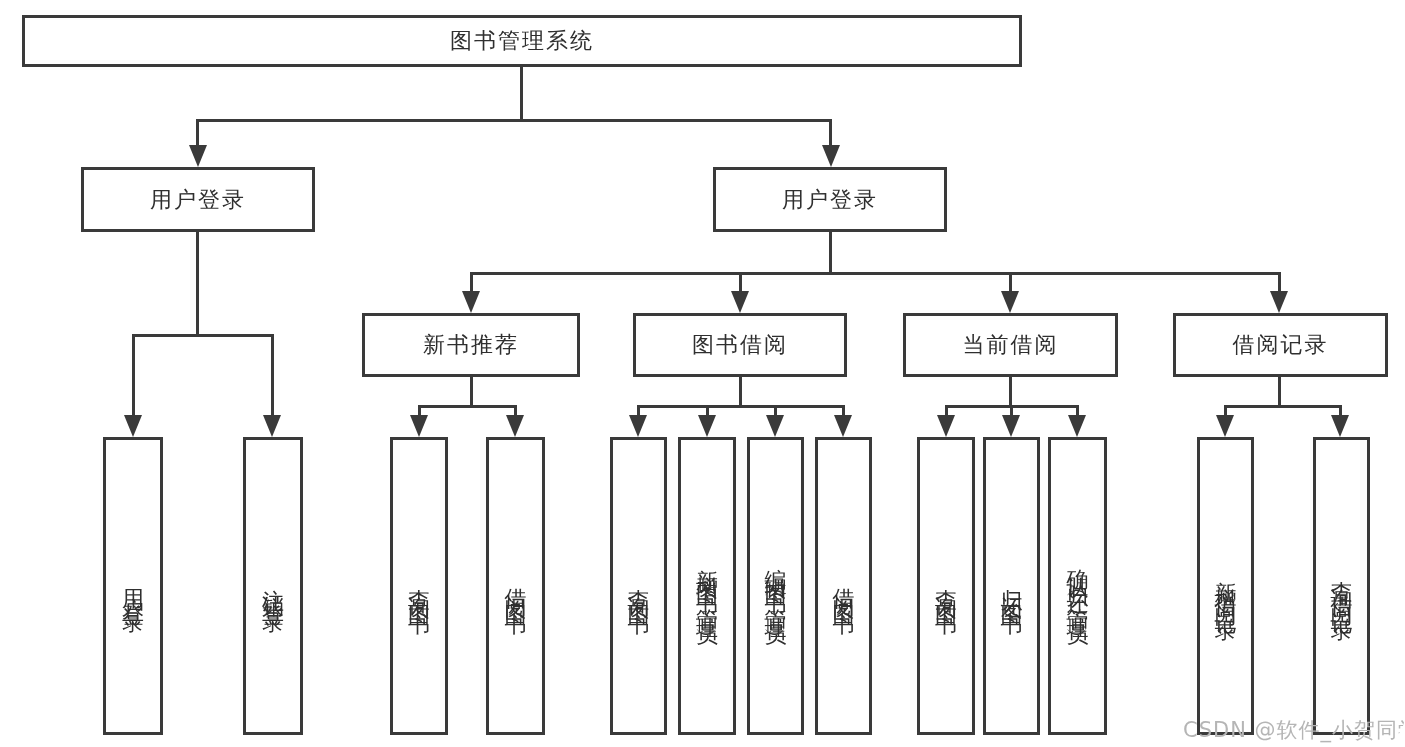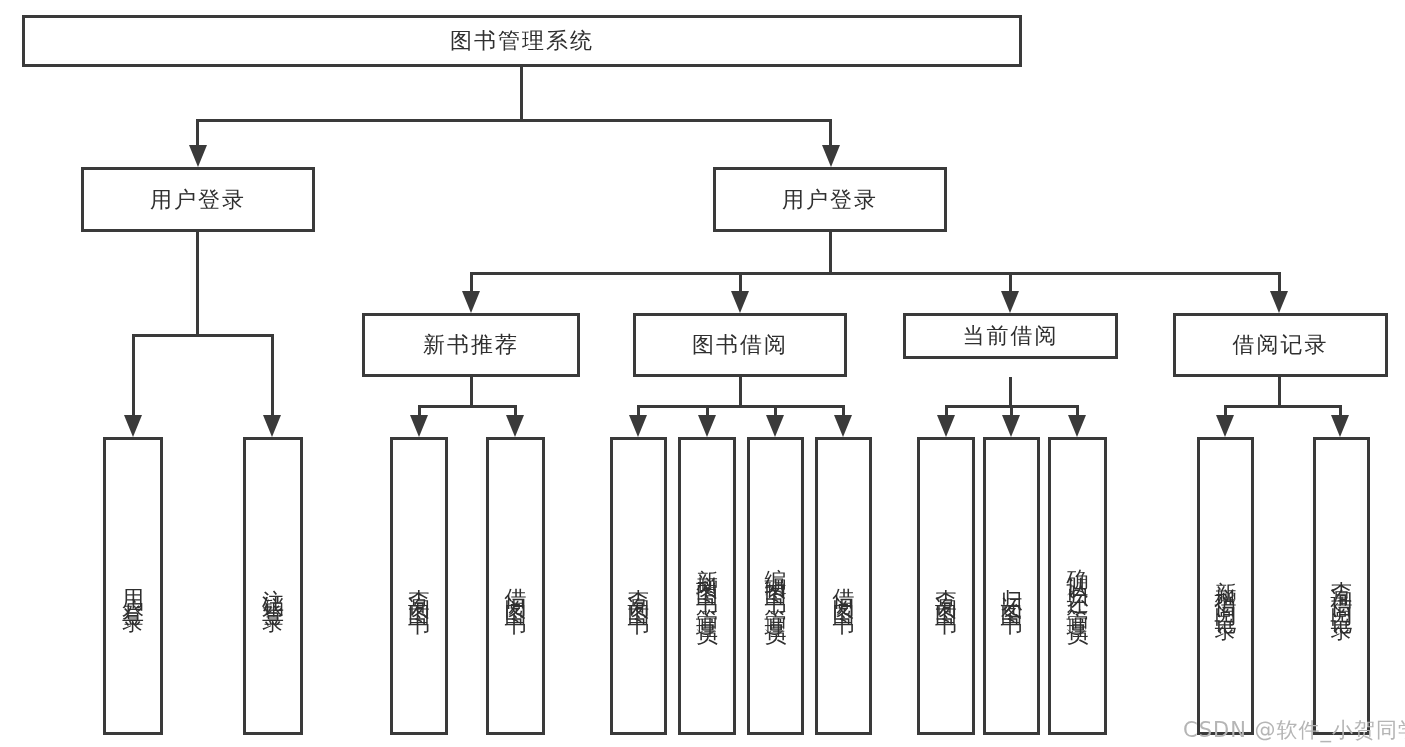--- a/index.html
+++ b/index.html
@@ -1,19 +1,19 @@
 <!DOCTYPE html>
 <html><head>
 <meta charset="utf-8">
 <style>
   html,body{margin:0;padding:0;background:#ffffff;}
   #stage{
     position:relative;width:1405px;height:747px;background:#ffffff;
     font-family:"DejaVu Sans","Liberation Sans",sans-serif;
-    color:#2f2f2f;overflow:hidden;
+    color:#2f2f2f;overflow:hidden;border-radius:32px;
   }
   .box{
     position:absolute;box-sizing:border-box;background:#ffffff;
     border:3px solid #3a3a3a;display:flex;align-items:center;justify-content:center;
     font-size:22px;letter-spacing:2px;color:#2f2f2f;
   }
   .leaf{
     writing-mode:vertical-rl;text-orientation:mixed;
     letter-spacing:8px;line-height:1;padding-top:2px;
   }
@@ -62,21 +62,21 @@
   <div class="arrow" style="left:462px;top:291px;"></div>
   <div class="v" style="left:739px;top:272px;height:20px;"></div>
   <div class="arrow" style="left:731px;top:291px;"></div>
   <div class="v" style="left:1009px;top:272px;height:20px;"></div>
   <div class="arrow" style="left:1001px;top:291px;"></div>
   <div class="v" style="left:1278px;top:272px;height:20px;"></div>
   <div class="arrow" style="left:1270px;top:291px;"></div>
 
   <div class="box" style="left:633px;top:313px;width:214px;height:64px;">图书借阅</div>
   <div class="box" style="left:362px;top:313px;width:218px;height:64px;">新书推荐</div>
-  <div class="box" style="left:903px;top:313px;width:215px;height:46px;">当前借阅</div>
+  <div class="box" style="left:903px;top:313px;width:215px;height:64px;">当前借阅</div>
   <div class="box" style="left:1173px;top:313px;width:215px;height:64px;">借阅记录</div>
 
   <div class="v" style="left:470px;top:377px;height:31px;"></div>
   <div class="v" style="left:739px;top:377px;height:31px;"></div>
   <div class="v" style="left:1009px;top:377px;height:31px;"></div>
   <div class="v" style="left:1278px;top:377px;height:31px;"></div>
 
   <div class="h" style="left:418px;top:405px;width:99px;"></div>
   <div class="v" style="left:418px;top:405px;height:12px;"></div>
   <div class="arrow" style="left:410px;top:415px;"></div>

